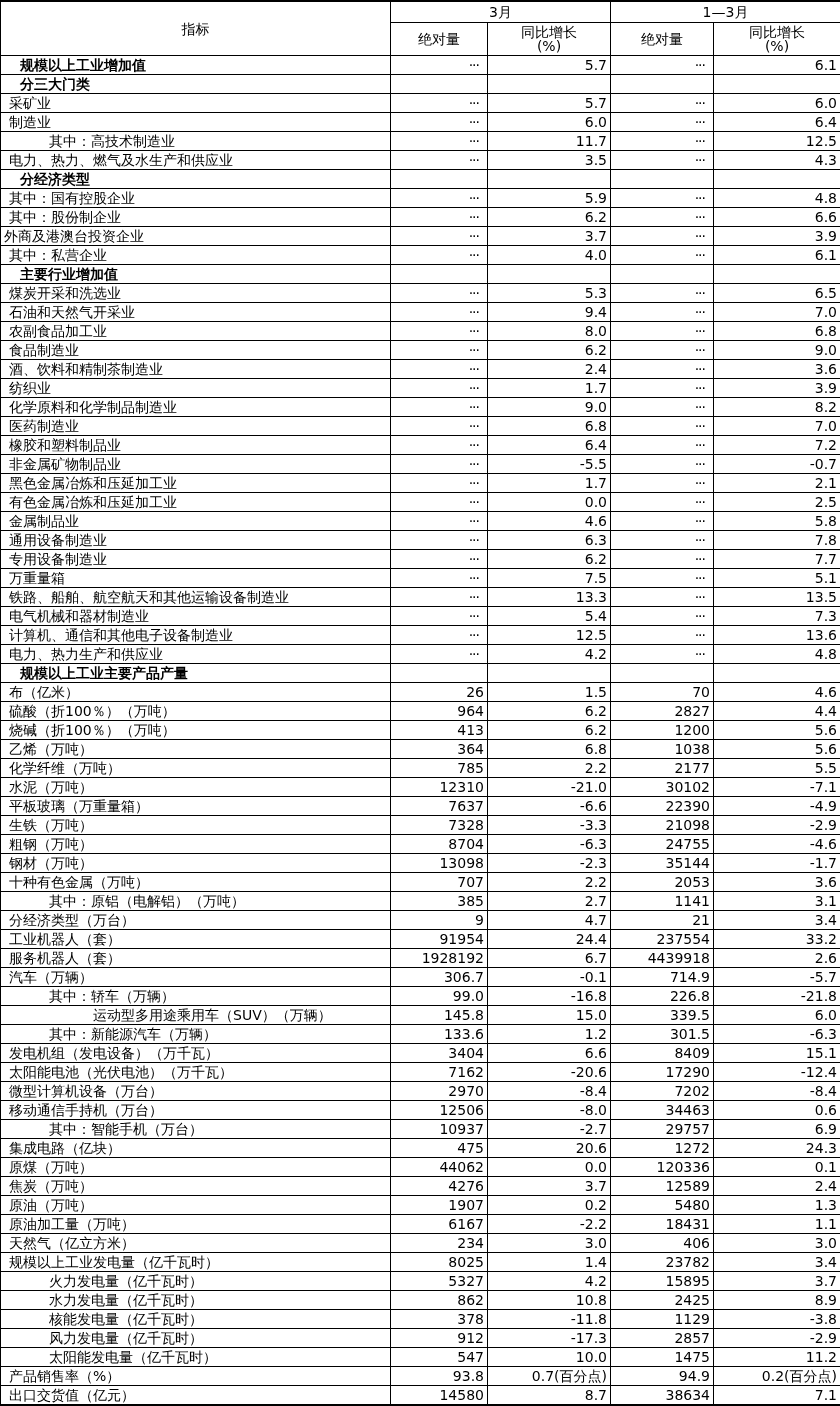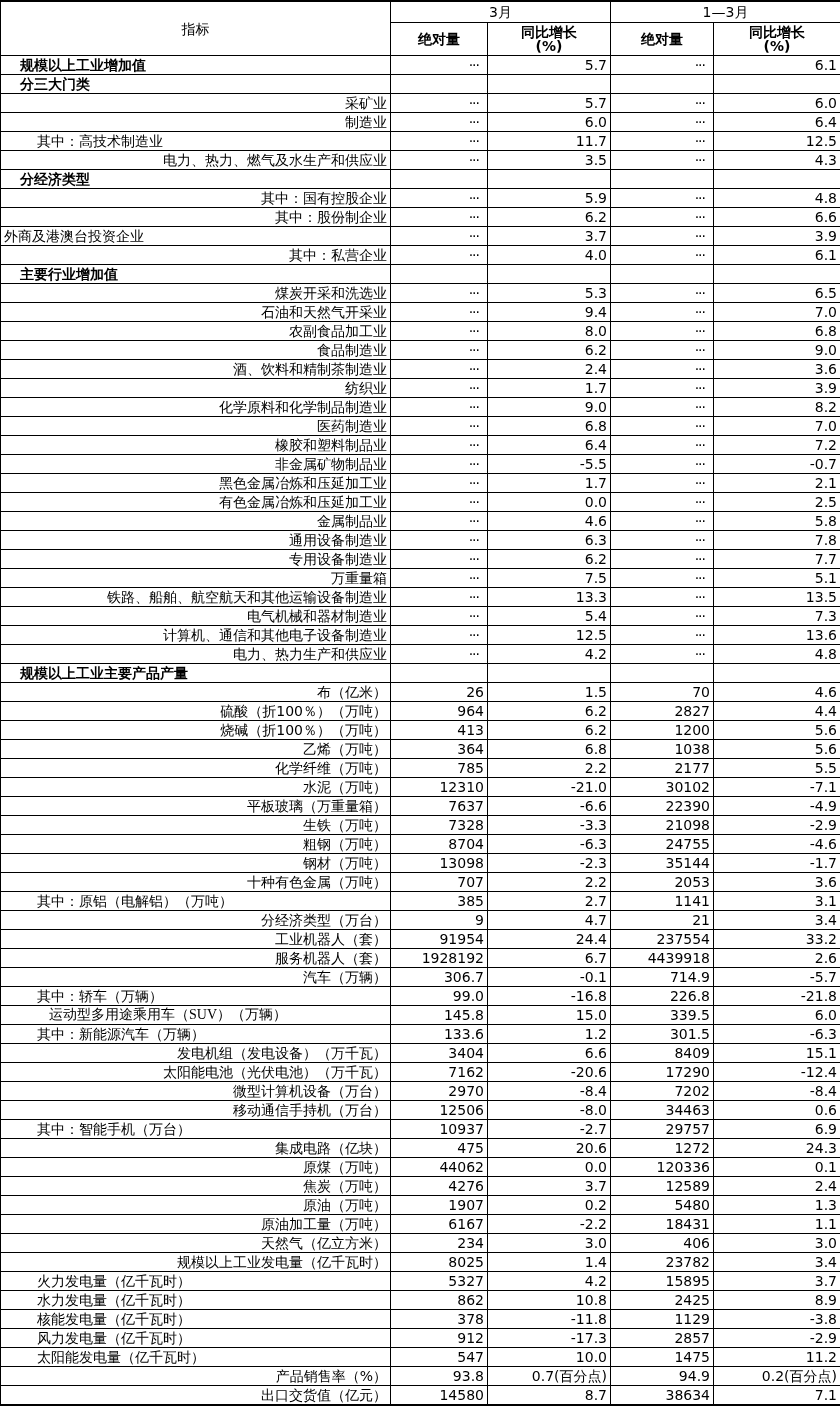--- a/index.html
+++ b/index.html
@@ -2,29 +2,29 @@
 <html><head>
 <meta charset="utf-8">
 <style>
   html, body { margin: 0; padding: 0; background: #ffffff; }
   body { width: 840px; height: 1406px; overflow: hidden; font-family: "DejaVu Sans", "Liberation Sans", sans-serif; color: #000; }
   table { border-collapse: collapse; table-layout: fixed; width: 840px; font-size: 14px; }
   col.c1 { width: 390px; } col.c2 { width: 97px; } col.c3 { width: 123px; } col.c4 { width: 103px; } col.c5 { width: 127px; }
   th, td { border: 1px solid #000; padding: 0 3px; white-space: nowrap; overflow: hidden; }
   th { font-weight: normal; line-height: 14px; }
   thead tr.h1 th { height: 20px; }
-  thead tr.h2 th { height: 32px; font-weight: bold; }
+  thead tr.h2 th { height: 32px; }
   td { height: 18px; line-height: 18px; }
   td.num { text-align: right; }
   td.dots { text-align: right; padding-right: 8px; letter-spacing: -1px; }
   td.label.section { font-weight: bold; padding-left: 19px; }
-  td.label.ind1 { padding-left: 8px; text-align: right; }
-  td.label.ind2 { padding-left: 36px; }
+  td.label.ind1 { padding-left: 8px; }
+  td.label.ind2 { padding-left: 48px; }
   td.label.ind3 { }
-  td.label.ind4 { padding-left: 48px; font-family: Liberation Serif, serif; }
+  td.label.ind4 { padding-left: 92px; }
   table { border-top: 2px solid #000; border-bottom: 2px solid #000; }
 </style>
 </head>
 <body>
 
 <table>
   <colgroup>
       <col class="c1">
       <col class="c2">
       <col class="c3">

